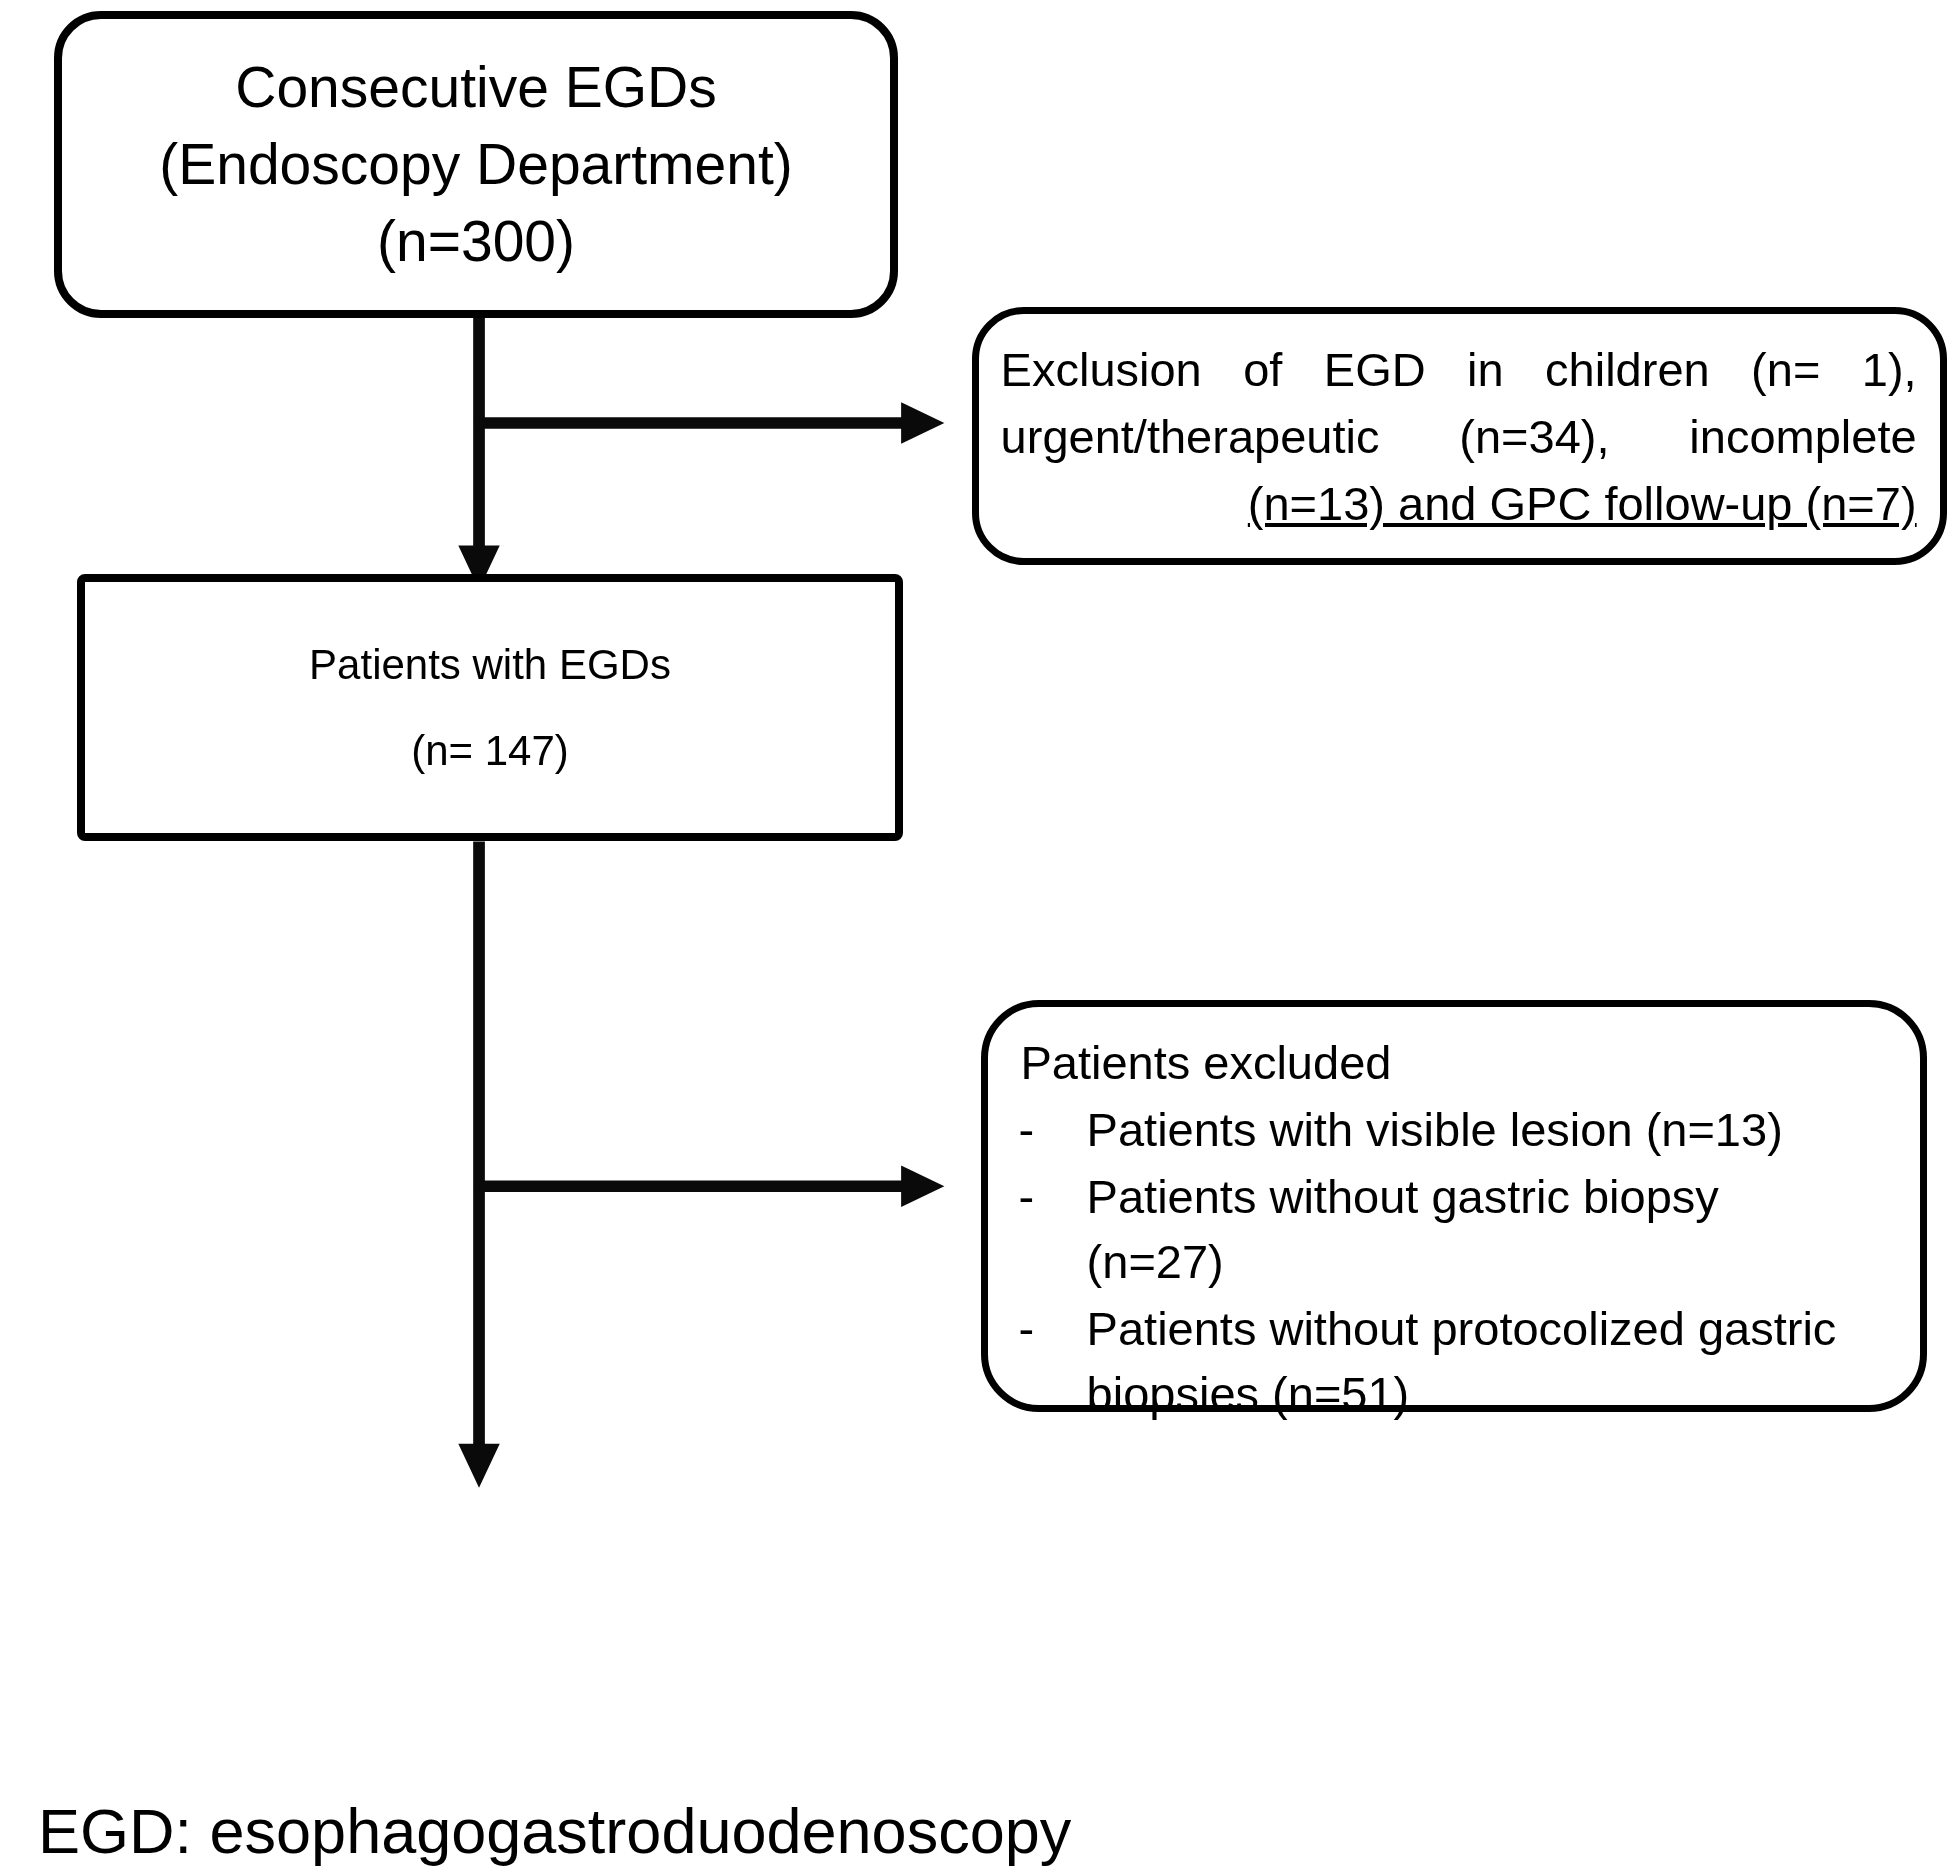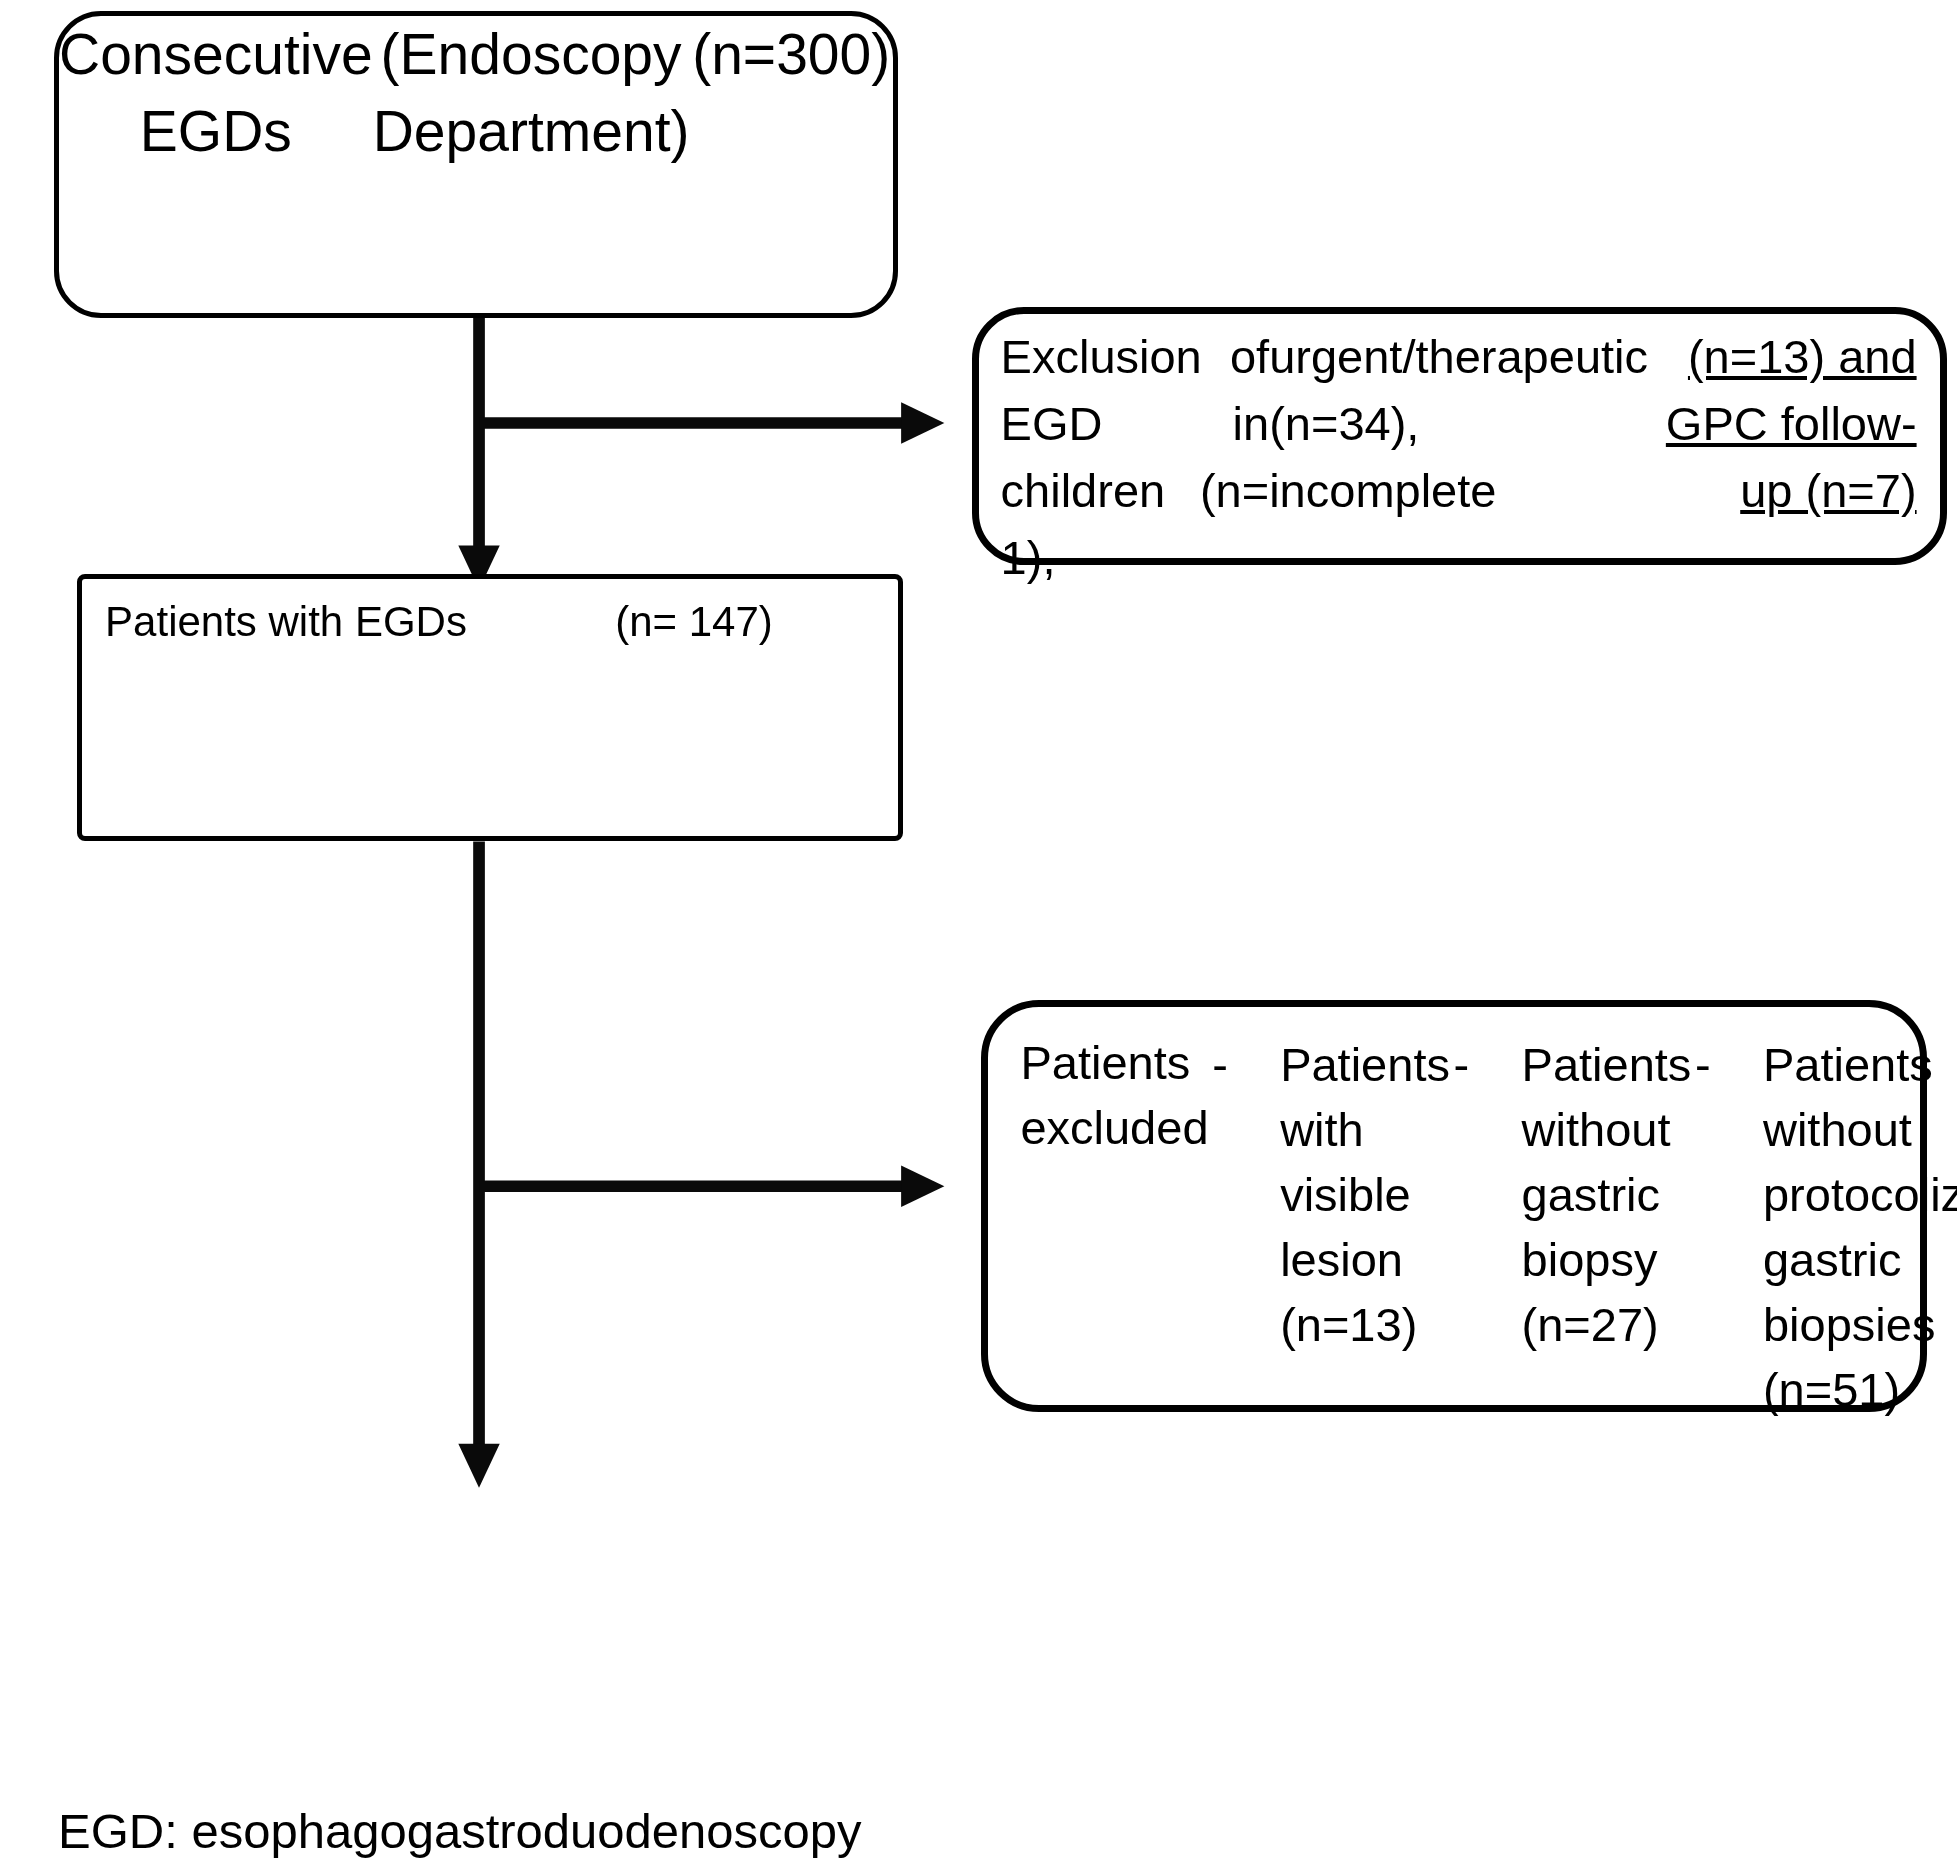--- a/index.html
+++ b/index.html
@@ -19,23 +19,23 @@
   .arrow-layer {
     position: absolute;
     left: 0; top: 0;
     width: 1958px; height: 1873px;
     pointer-events: none;
   }
   .node {
     position: absolute;
     box-sizing: border-box;
     background: #ffffff;
-    border: 5px solid #000000;
+    border: 8px solid #000000;
     display: flex;
-    flex-direction: row;
+    flex-direction: column;
     justify-content: center;
     text-align: center;
   }
   .node .line { width: 100%; }
 
   
   .box-consecutive {
     left: 54px; top: 10.8px; width: 844px; height: 307px;
     border-radius: 47px;
     font-size: 57px; line-height: 77px;
@@ -81,22 +81,22 @@
   }
   .excl-item .dash {
     flex: 0 0 68px;
     text-align: left;
     padding-left: 3.6px;
   }
   .excl-item .itext { flex: 1; }
 
   .footnote {
     position: absolute;
-    left: 58px; top: 1797px;
-    font-size: 49px;
+    left: 38px; top: 1797px;
+    font-size: 63px;
     line-height: 68px;
     white-space: nowrap;
   }
 </style>
 </head>
 <body>
 
 <div class="canvas">
 
   <svg class="arrow-layer" viewBox="0 0 2175 2081" xmlns="http://www.w3.org/2000/svg">

